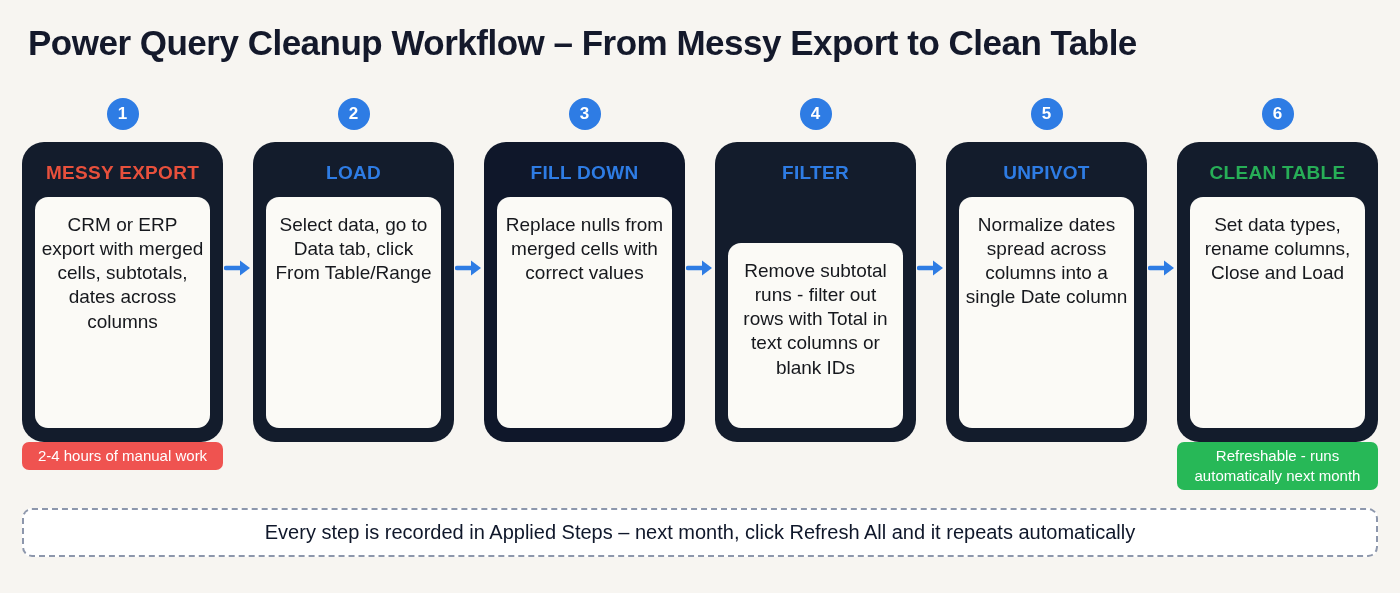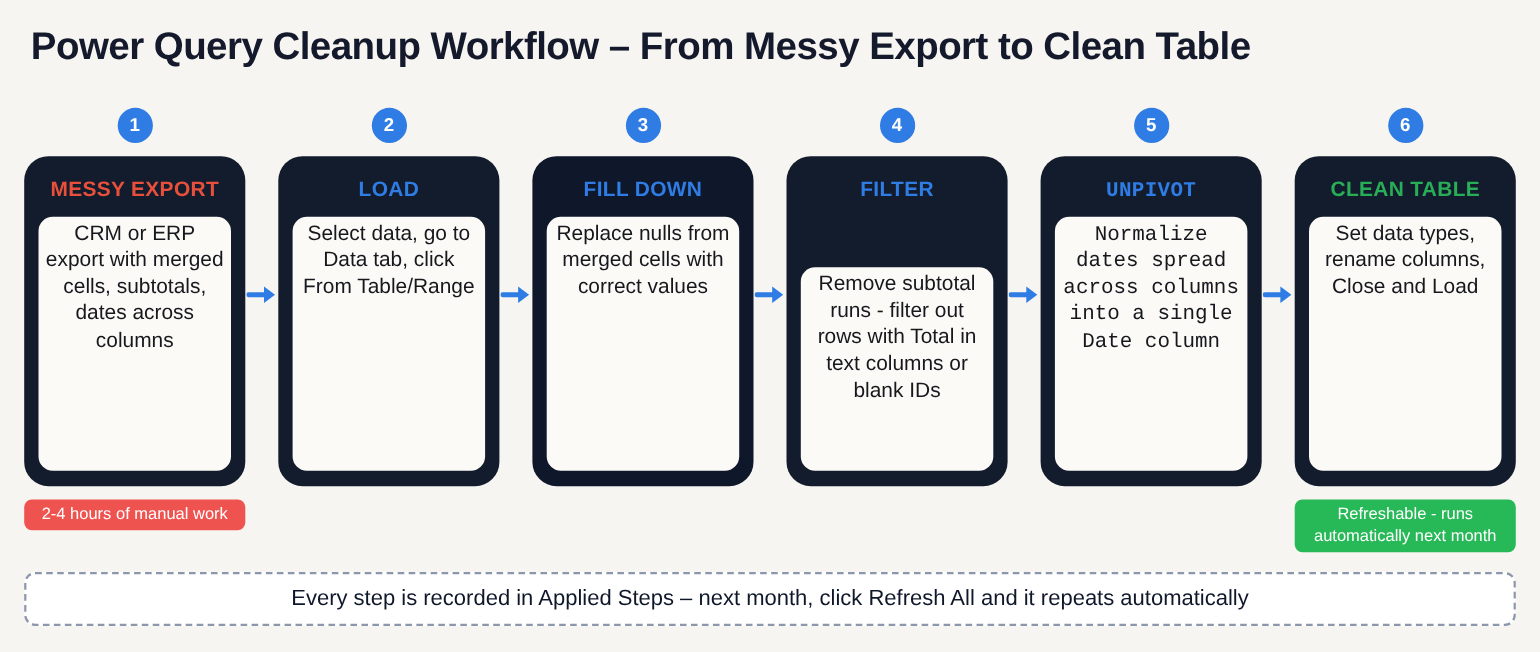--- a/index.html
+++ b/index.html
@@ -57,28 +57,27 @@
     text-align: center;
     font-weight: 800;
     font-size: 19px;
     letter-spacing: 0.3px;
     margin: 8px 0 13px 0;
   }
   .card-body {
     flex: 1 1 auto;
     background: #fbfaf6;
     border-radius: 13px;
-    padding: 4px 6px;
+    padding: 16px 6px;
     text-align: center;
     font-size: 19px;
     line-height: 1.28;
     color: #16181d;
   }
   .badge {
-    margin-top: 12px;
     width: 100%;
     border-radius: 7px;
     color: #ffffff;
     font-size: 15px;
     line-height: 1.35;
     text-align: center;
     padding: 4px 8px;
   }
   .arrow {
     flex: 0 0 30px;
@@ -163,21 +162,21 @@
 
   <div class="arrow" style="color: rgb(46, 124, 228);">
     <svg width="28" height="20" viewBox="0 0 28 20" aria-hidden="true">
       <path d="M2 10 H18" stroke="currentColor" stroke-width="4.5" stroke-linecap="round" fill="none"></path>
       <path d="M16 2.5 L26 10 L16 17.5 Z" fill="currentColor"></path>
     </svg>
   </div>
 
   <div class="step">
     <div class="step-number" style="background-color: rgb(46, 124, 228);">5</div>
-    <div class="card" style="background-color: rgb(19, 28, 44); font-family: Liberation Mono, monospace;">
+    <div class="card" style="background-color: rgb(19, 28, 44);">
       <div class="card-title" style="color: rgb(46, 124, 228);">UNPIVOT</div>
       <div class="card-body">Normalize dates spread across columns into a single Date column</div>
     </div>
   </div>
 
   <div class="arrow" style="color: rgb(46, 124, 228);">
     <svg width="28" height="20" viewBox="0 0 28 20" aria-hidden="true">
       <path d="M2 10 H18" stroke="currentColor" stroke-width="4.5" stroke-linecap="round" fill="none"></path>
       <path d="M16 2.5 L26 10 L16 17.5 Z" fill="currentColor"></path>
     </svg>

